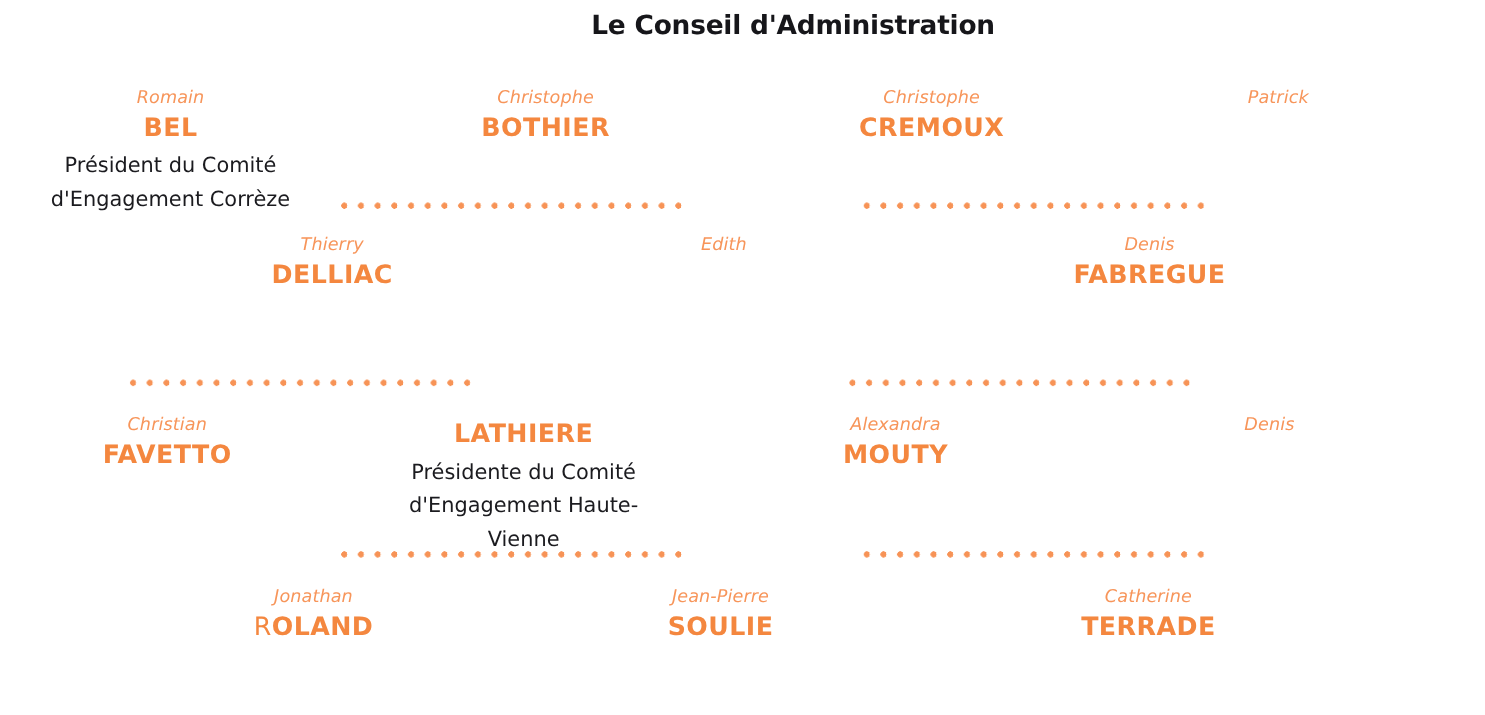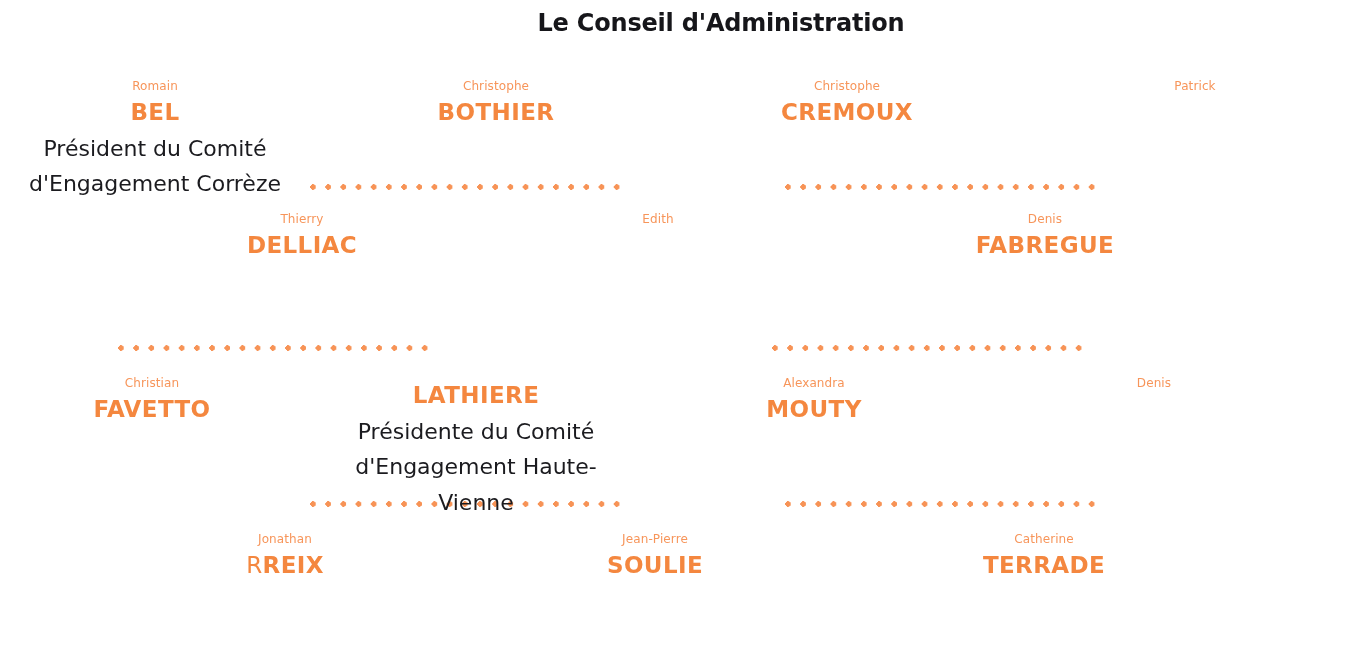--- a/index.html
+++ b/index.html
@@ -37,38 +37,39 @@
   }
 
   
   .member {
     position: absolute;
     text-align: center;
     line-height: 1.16;
   }
   .member .first-name {
     display: block;
-    font-size: 12px;
+    font-size: 16px;
     font-weight: normal;
     color: #f7955a;
     letter-spacing: 0.1px;
     white-space: nowrap;
+    font-style: italic;
   }
   .member .last-name {
     display: block;
     font-size: 23px;
     font-weight: bold;
     color: #f4873f;
     letter-spacing: 0.4px;
     margin-top: 5px;
     white-space: nowrap;
   }
   .member .role {
     display: block;
-    font-size: 22px;
+    font-size: 19px;
     font-weight: normal;
     color: #1b1b1f;
     margin-top: 5px;
     line-height: 1.62;
     white-space: pre-line;
   }
 
   
   .member .last-name.split-initial {
     font-weight: bold;
@@ -112,21 +113,21 @@
   <div class="member" style="left:366px; top:80px; width:260px;">
     <span class="first-name">Christophe</span>
     <span class="last-name">BOTHIER</span>
   </div>
 
   <div class="member" style="left:717px; top:80px; width:260px;">
     <span class="first-name">Christophe</span>
     <span class="last-name">CREMOUX</span>
   </div>
 
-  <div class="member" style="left:1065px; top:80px; width:260px;">
+  <div class="member" style="left:1032px; top:80px; width:260px;">
     <span class="first-name">Patrick</span>
   </div>
 
   <div class="member" style="left:172px; top:213px; width:260px;">
     <span class="first-name">Thierry</span>
     <span class="last-name">DELLIAC</span>
   </div>
 
   <div class="member" style="left:528px; top:213px; width:260px;">
     <span class="first-name">Edith</span>
@@ -152,21 +153,21 @@
     <span class="first-name">Alexandra</span>
     <span class="last-name">MOUTY</span>
   </div>
 
   <div class="member" style="left:1024px; top:377px; width:260px;">
     <span class="first-name">Denis</span>
   </div>
 
   <div class="member" style="left:155px; top:533px; width:260px;">
     <span class="first-name">Jonathan</span>
-    <span class="last-name split-initial"><span class="thin-initial">R</span><span>REIX</span></span>
+    <span class="last-name split-initial"><span class="thin-initial">R</span><span>OLAND</span></span>
   </div>
 
   <div class="member" style="left:525px; top:533px; width:260px;">
     <span class="first-name">Jean-Pierre</span>
     <span class="last-name">SOULIE</span>
   </div>
 
   <div class="member" style="left:914px; top:533px; width:260px;">
     <span class="first-name">Catherine</span>
     <span class="last-name">TERRADE</span>

